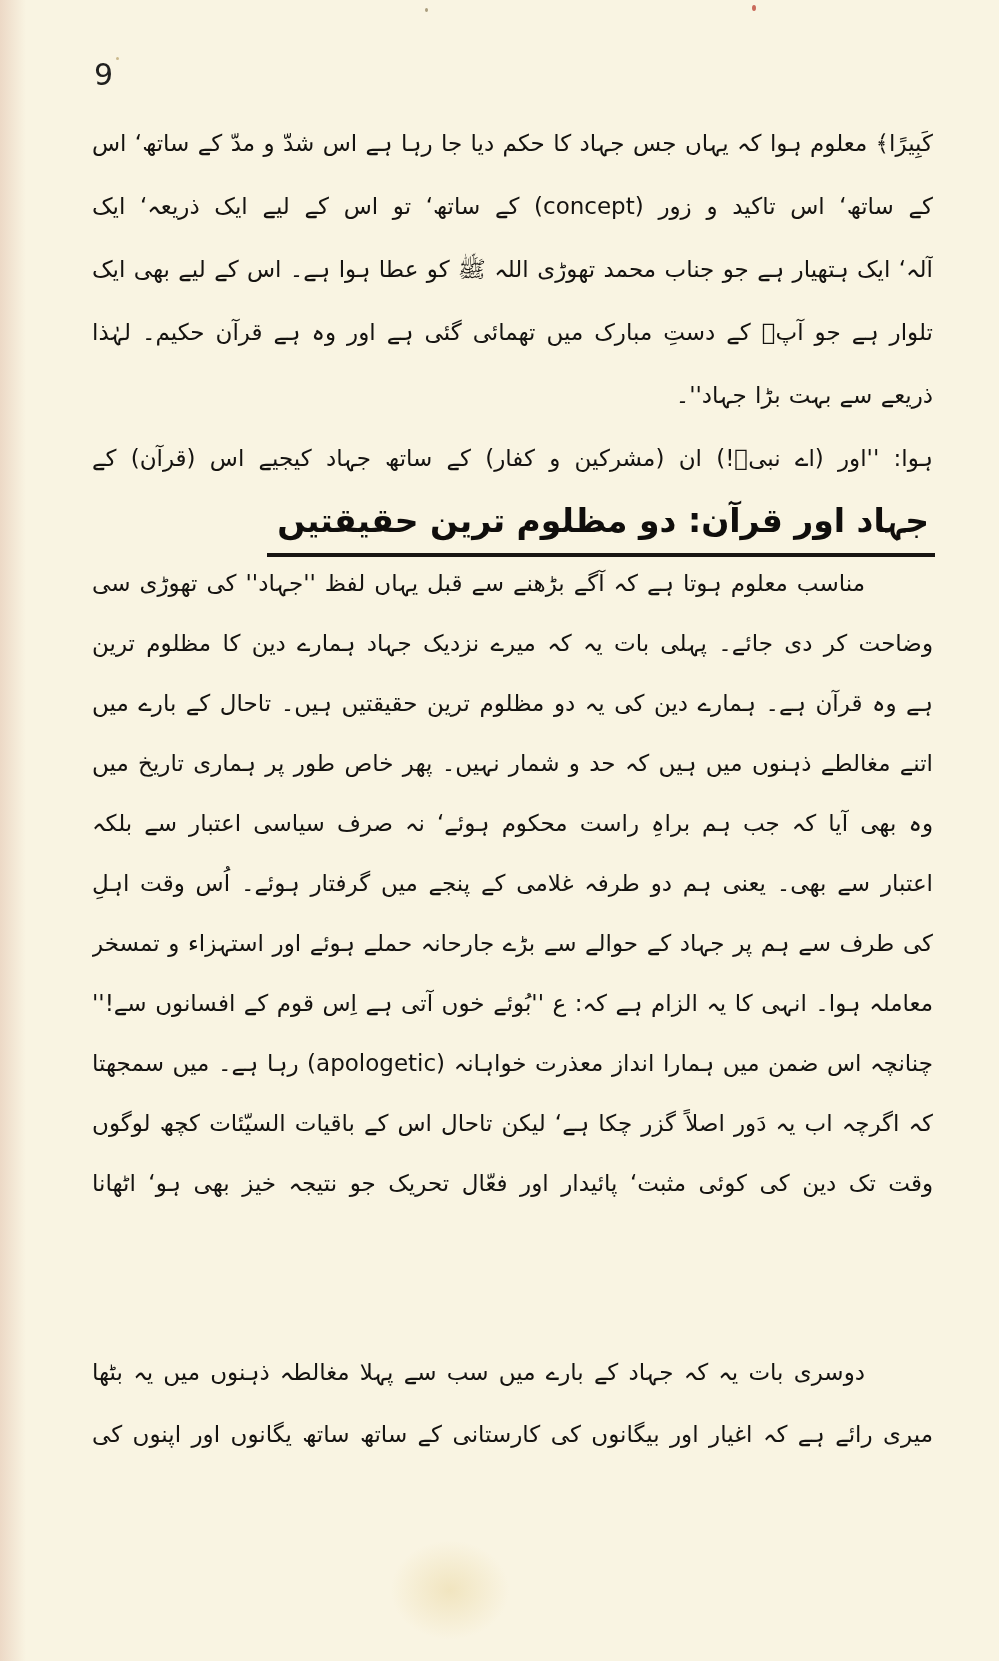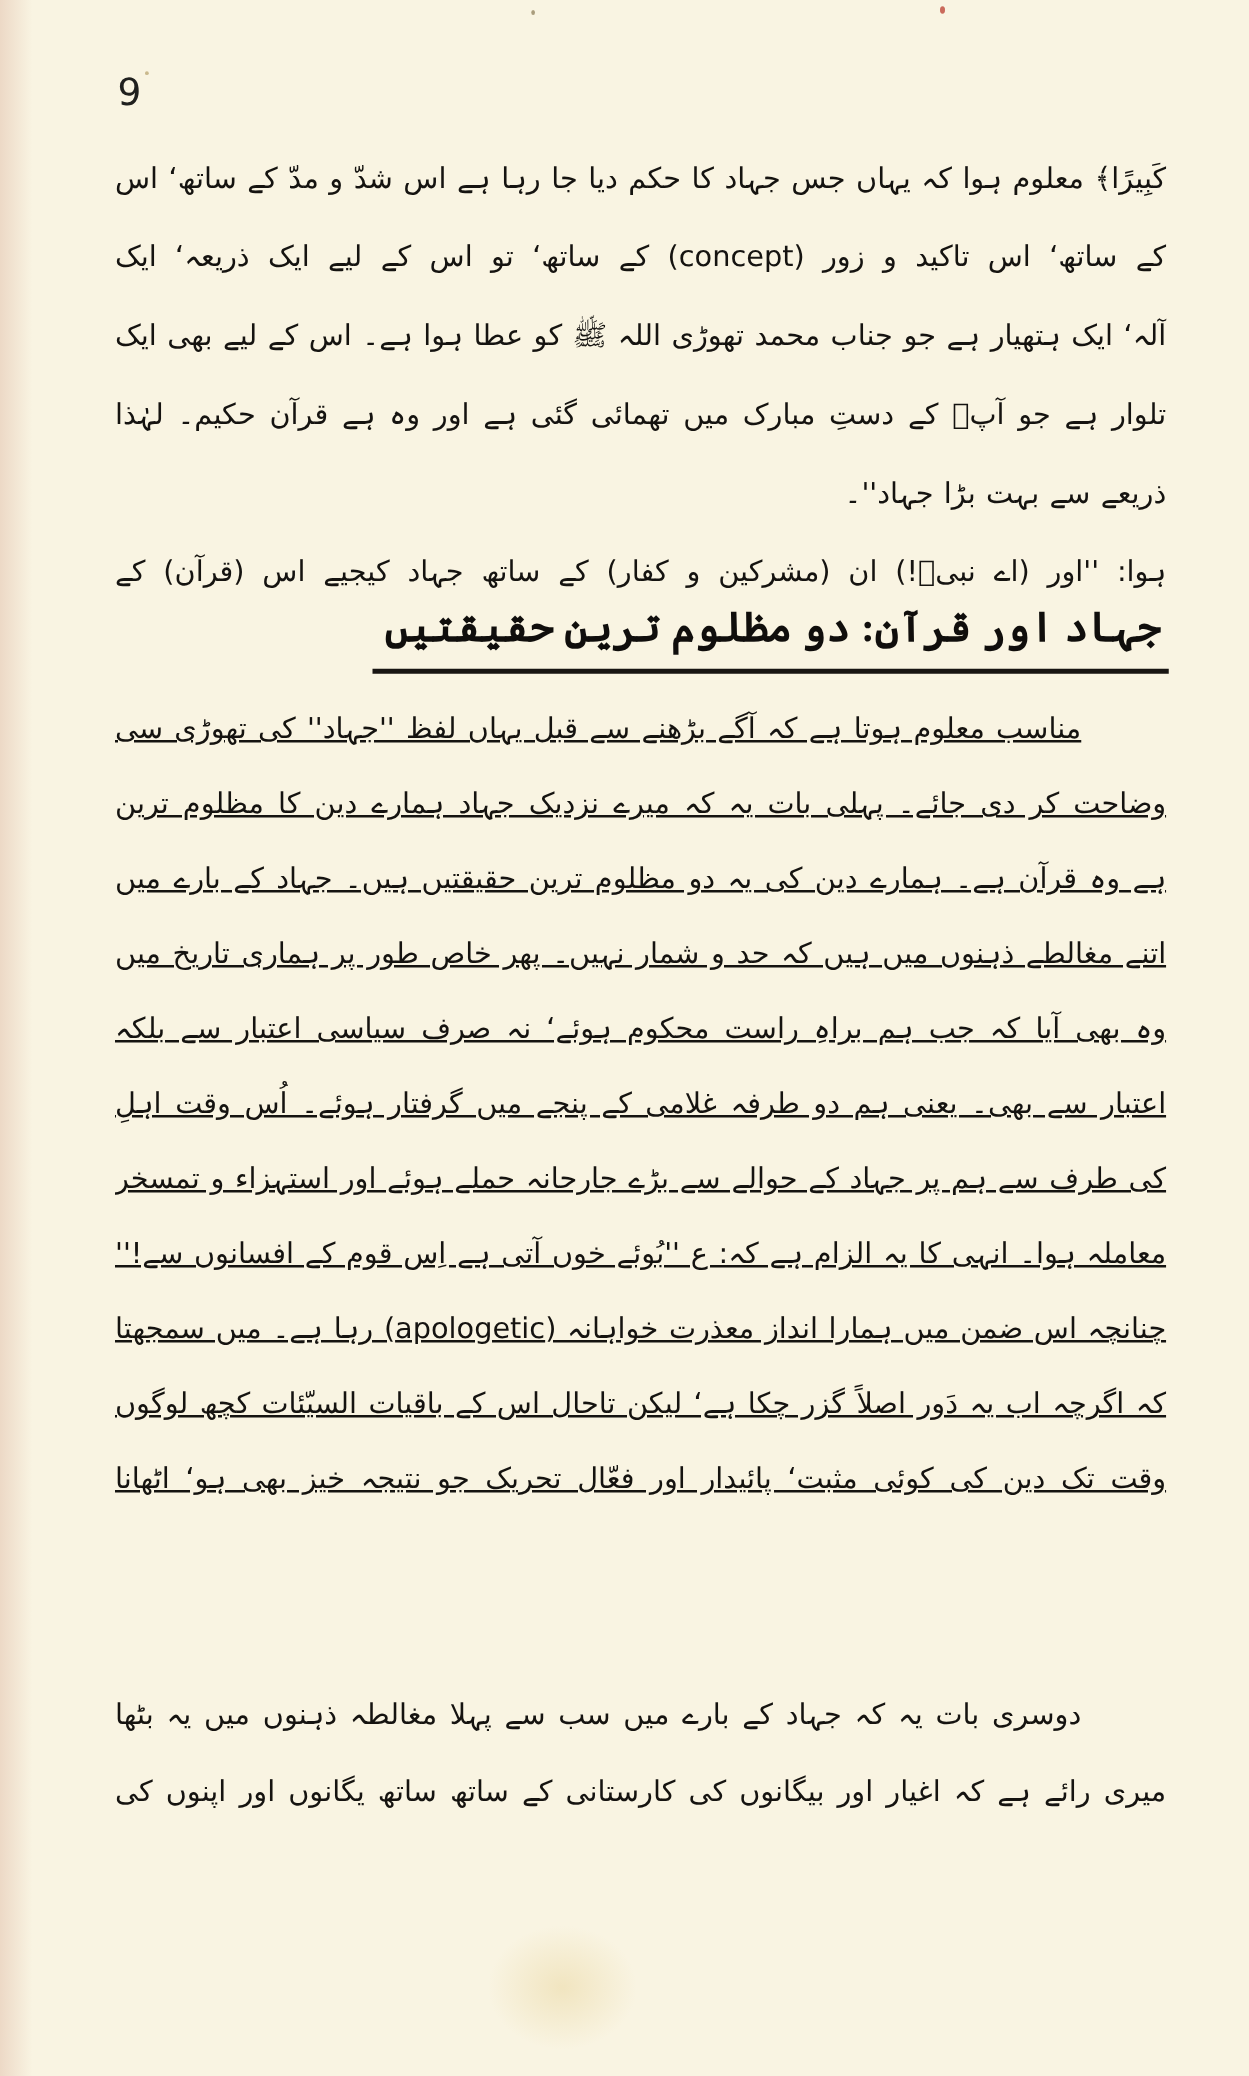--- a/index.html
+++ b/index.html
@@ -29,32 +29,32 @@
     text-align: justify;
     text-align-last: justify;
     overflow: hidden;
     font-size: 23px;
     letter-spacing: 0px;
     word-spacing: 1px;
     color: #151310;
   }
   #para1 { top: 112px; }
   #para1 .line { height: 63px; line-height: 63px; }
-  #para2 { top: 553px; text-decoration: underline; }
+  #para2 { top: 553px; }
   #para2 .line { height: 60px; line-height: 60px; }
   #para3 { top: 1341px; }
   #para3 .line { height: 62px; line-height: 62px; }
   .line.short-last {
     text-align: right;
     text-align-last: right;
   }
   .line.indent-first { text-indent: 68px; }
   .heading-wrap {
-    position: absolute; top: 480px; right: 64px; left: 92px;
-    direction: rtl; text-align: right; font-family: Liberation Serif, serif;
+    position: absolute; top: 498px; right: 64px; left: 92px;
+    direction: rtl; text-align: right;
   }
   .section-heading {
     display: inline-block;
     font-size: 33px; font-weight: bold;
     line-height: 46px;
     border-bottom: 4px solid #181512;
     padding: 0 6px 9px 10px;
     color: #100e0c;
   }
   .speck { position: absolute; border-radius: 50%; pointer-events: none; }
@@ -83,21 +83,21 @@
   <div class="line">ہوا: ''اور (اے نبیؐ!) ان (مشرکین و کفار) کے ساتھ جہاد کیجیے اس (قرآن) کے</div>
 </div>
 
 <div class="heading-wrap">
   <span class="section-heading">جہاد اور قرآن: دو مظلوم ترین حقیقتیں</span>
 </div>
 
 <div class="text-block" id="para2">
   <div class="line indent-first">مناسب معلوم ہوتا ہے کہ آگے بڑھنے سے قبل یہاں لفظ ''جہاد'' کی تھوڑی سی</div>
   <div class="line">وضاحت کر دی جائے۔ پہلی بات یہ کہ میرے نزدیک جہاد ہمارے دین کا مظلوم ترین</div>
-  <div class="line">ہے وہ قرآن ہے۔ ہمارے دین کی یہ دو مظلوم ترین حقیقتیں ہیں۔ جہاد کے بارے میں</div>
+  <div class="line">ہے وہ قرآن ہے۔ ہمارے دین کی یہ دو مظلوم ترین حقیقتیں ہیں۔ تاحال کے بارے میں</div>
   <div class="line">اتنے مغالطے ذہنوں میں ہیں کہ حد و شمار نہیں۔ پھر خاص طور پر ہماری تاریخ میں ایک دور</div>
   <div class="line">وہ بھی آیا کہ جب ہم براہِ راست محکوم ہوئے‘ نہ صرف سیاسی اعتبار سے بلکہ ذہنی و فکری</div>
   <div class="line">اعتبار سے بھی۔ یعنی ہم دو طرفہ غلامی کے پنجے میں گرفتار ہوئے۔ اُس وقت اہلِ مغرب</div>
   <div class="line">کی طرف سے ہم پر جہاد کے حوالے سے بڑے جارحانہ حملے ہوئے اور استہزاء و تمسخر کا</div>
   <div class="line">معاملہ ہوا۔ انہی کا یہ الزام ہے کہ: ع ''بُوئے خوں آتی ہے اِس قوم کے افسانوں سے!''</div>
   <div class="line">چنانچہ اس ضمن میں ہمارا انداز معذرت خواہانہ (apologetic) رہا ہے۔ میں سمجھتا ہوں</div>
   <div class="line">کہ اگرچہ اب یہ دَور اصلاً گزر چکا ہے‘ لیکن تاحال اس کے باقیات السیّئات کچھ لوگوں</div>
   <div class="line">وقت تک دین کی کوئی مثبت‘ پائیدار اور فعّال تحریک جو نتیجہ خیز بھی ہو‘ اٹھانا ممکن نہیں ہو گا۔</div>
 </div>
 

